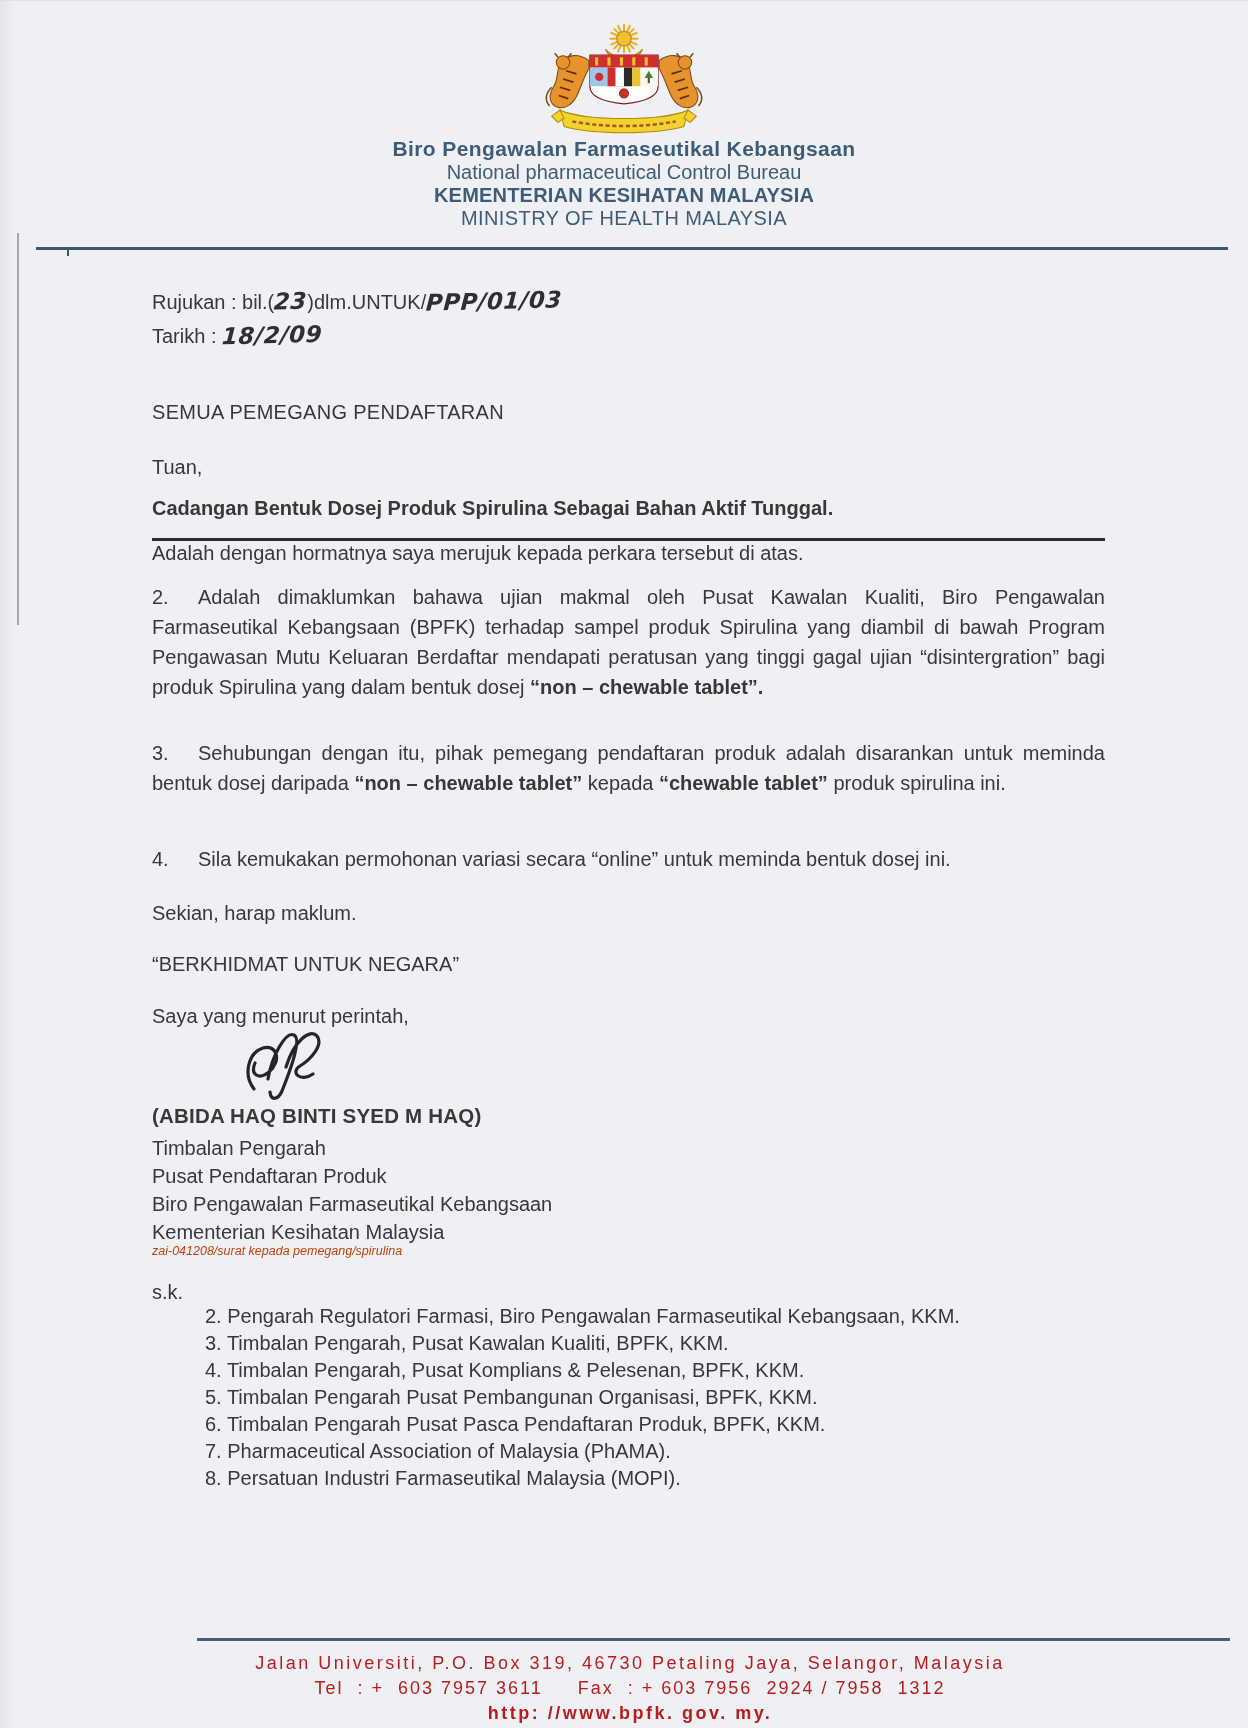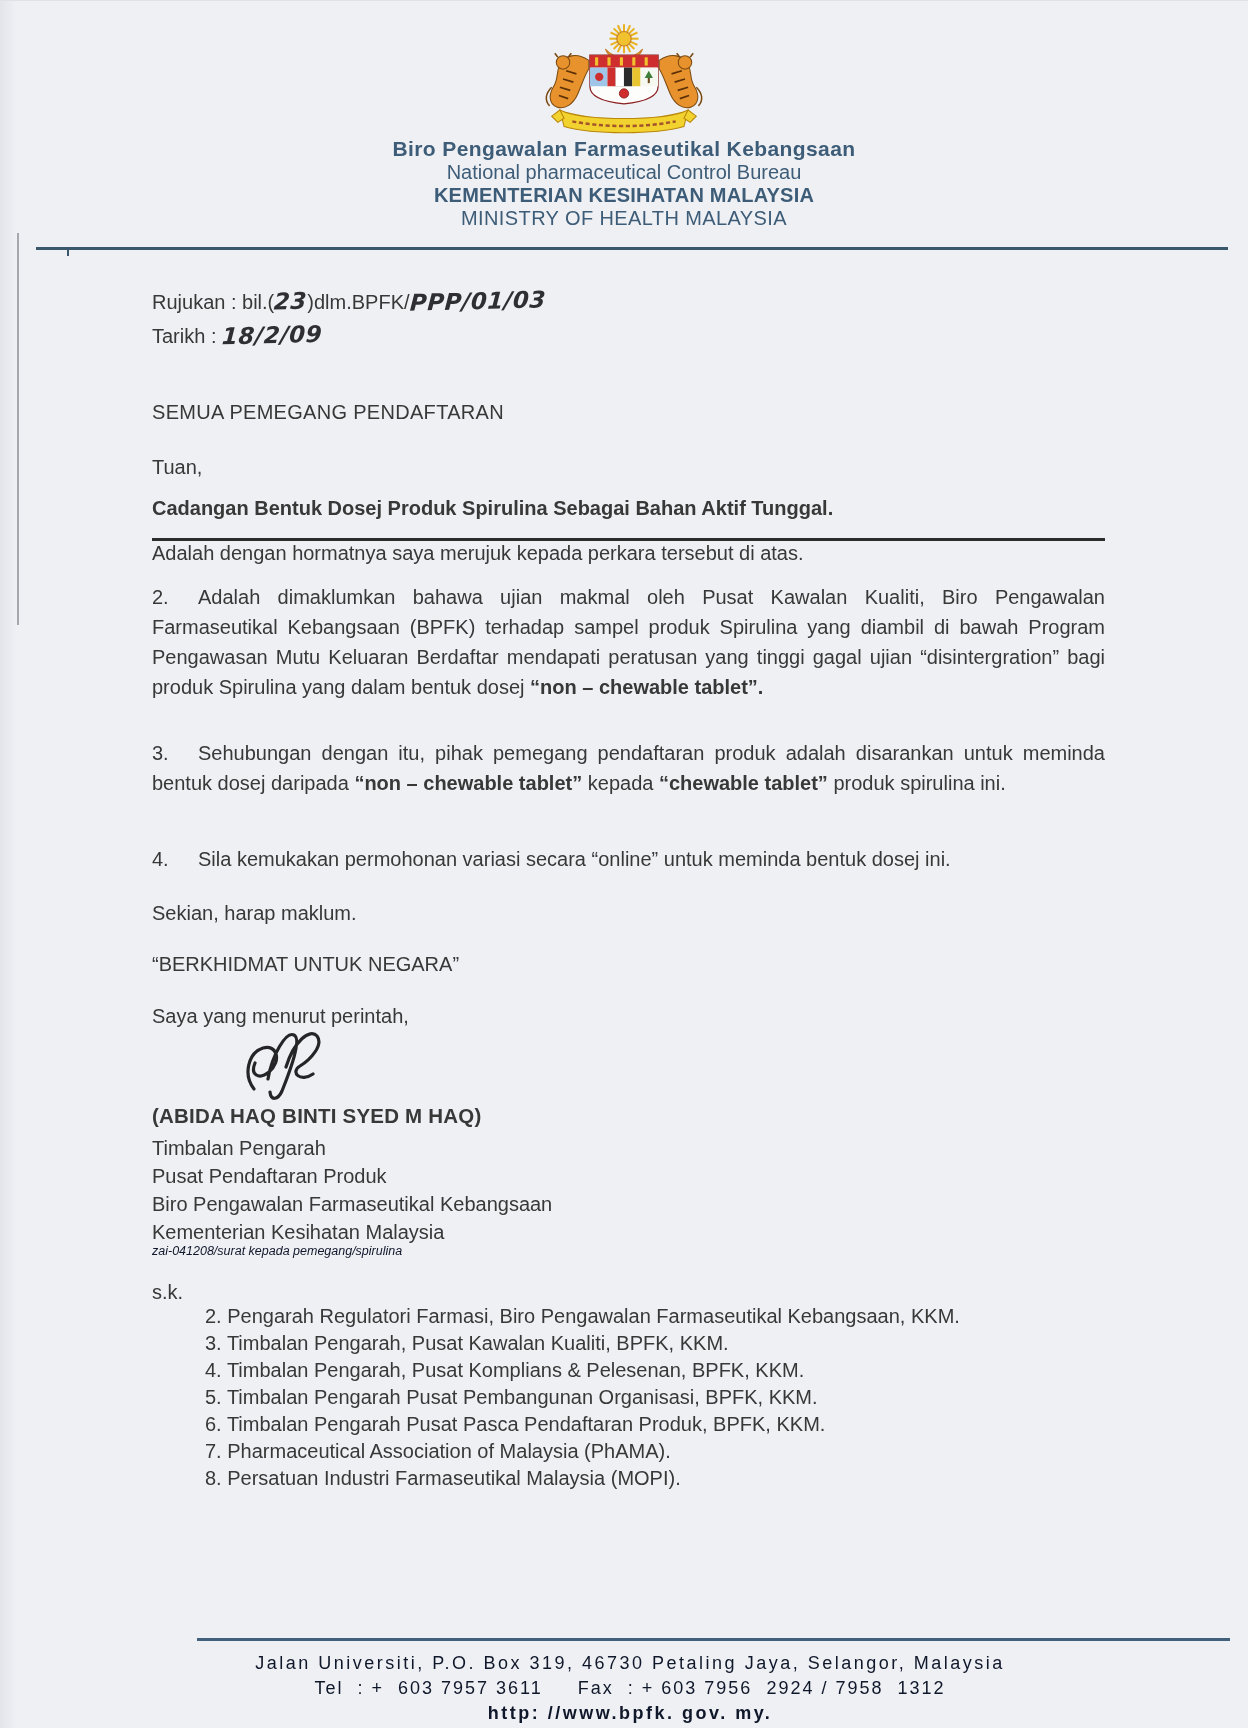--- a/index.html
+++ b/index.html
@@ -41,26 +41,26 @@
   .pnum{display:inline-block;width:46px;}
   .p2{top:581px;}
   .p3{top:737px;}
   .p4{top:843px;}
   .closing{top:897px;}
   .motto{top:948px;}
   .command{top:1000px;}
   .signature{position:absolute;left:240px;top:1024px;}
   .sig-name{top:1103px;font-weight:700;font-size:20.5px;letter-spacing:.2px;}
   .sig-titles{top:1133px;font-size:20px;line-height:28px;}
-  .file-ref{top:1243px;font-size:12.5px;font-style:italic;color:#0f172a;}
+  .file-ref{top:1243px;font-size:12.5px;font-style:italic;color:#c2410c;}
   .sk-label{top:1276px;}
   .sk-list{top:1302px;left:205px;width:900px;font-size:20px;line-height:27px;}
   .sk-list div{white-space:nowrap;}
   .footer-rule{position:absolute;left:197px;top:1637px;width:1033px;height:3px;background:#41617c;}
-  .footer{position:absolute;left:130px;top:1649px;width:1000px;text-align:center;color:#0f172a;}
+  .footer{position:absolute;left:130px;top:1649px;width:1000px;text-align:center;color:#b91c1c;}
   .footer .addr{font-size:18px;letter-spacing:2.5px;line-height:26px;font-weight:500;}
   .footer .tel{font-size:18px;letter-spacing:2px;line-height:25px;white-space:pre;font-weight:500;}
   .footer .url{font-size:18px;letter-spacing:2.5px;line-height:25px;font-weight:700;}
   b{font-weight:700;}
 </style>
 </head>
 <body>
 
 <div class="page">
 
@@ -143,21 +143,21 @@
   <div class="org">
     <div class="l1">Biro Pengawalan Farmaseutikal Kebangsaan</div>
     <div class="l2">National pharmaceutical Control Bureau</div>
     <div class="l3">KEMENTERIAN KESIHATAN MALAYSIA</div>
     <div class="l4">MINISTRY OF HEALTH MALAYSIA</div>
   </div>
   <div class="rule"></div>
   <div class="rule-tick"></div>
 
   <div class="col ref">
-    <div><span>Rujukan : bil.(</span><span class="hand">23</span><span>)dlm.BPFK/</span><span class="hand">PPP/01/03</span></div>
+    <div><span>Rujukan : bil.(</span><span class="hand">23</span><span>)dlm.UNTUK/</span><span class="hand">PPP/01/03</span></div>
     <div><span>Tarikh : </span><span class="hand">18/2/09</span></div>
   </div>
 
   <div class="col t recipient">SEMUA PEMEGANG PENDAFTARAN</div>
   <div class="col t salutation">Tuan,</div>
 
   <div class="col subject">Cadangan Bentuk Dosej Produk Spirulina Sebagai Bahan Aktif Tunggal.</div>
   <div class="col t intro">Adalah dengan hormatnya saya merujuk kepada perkara tersebut di atas.</div>
 
   <div class="col t para p2"><span class="pnum">2.</span><span>Adalah dimaklumkan bahawa ujian makmal oleh Pusat Kawalan Kualiti, Biro Pengawalan Farmaseutikal Kebangsaan (BPFK) terhadap sampel produk Spirulina yang diambil di bawah Program Pengawasan Mutu Keluaran Berdaftar mendapati peratusan yang tinggi gagal ujian  “disintergration” bagi produk Spirulina yang dalam bentuk dosej </span><b>“non – chewable tablet”.</b></div>

